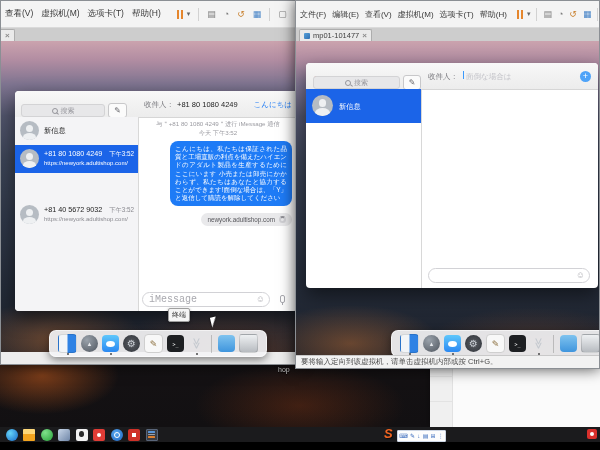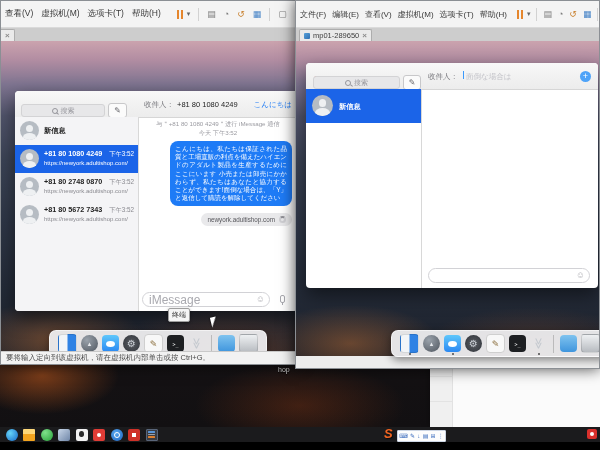--- a/index.html
+++ b/index.html
@@ -48,41 +48,41 @@
   .tl.r{background:#f5554c}.tl.y{background:#f6be3c}.tl.g{background:#31c748}
   .searchbox{position:absolute;background:#e7e7e9;border:1px solid #d3d3d5;border-radius:3px;display:flex;align-items:center;
     justify-content:center;gap:3px;color:#96969c;font-size:7px}
   .mag{width:4px;height:4px;border:1px solid #96969c;border-radius:50%;position:relative;flex:none}
   .mag::after{content:"";position:absolute;width:3px;height:1px;background:#96969c;right:-2.5px;bottom:-1px;transform:rotate(40deg)}
   .composebtn{position:absolute;border:1px solid #c8c8ca;border-radius:3px;background:#fbfbfb;color:#6d6d72;font-size:8px;
     display:flex;align-items:center;justify-content:center}
   .sidediv{position:absolute;top:0;bottom:0;width:1px;background:#d8d8d8}
   .sidebarbg{position:absolute;background:#f4f4f6}
   .chatrow{position:absolute}
-  .chatrow .t{position:absolute;left:29px;top:4px;font-weight:bold;font-size:7.2px;color:#222;white-space:nowrap}
+  .chatrow .t{position:absolute;left:29px;top:4px;font-weight:normal;font-size:7.2px;color:#222;white-space:nowrap}
   .chatrow .tm{position:absolute;right:4px;top:5px;font-size:6.3px;color:#8a8a90}
   .chatrow .u{position:absolute;left:29px;top:15px;font-size:6px;color:#8a8a90;white-space:nowrap}
   .chatrow.sel{background:#1b64e8}
   .chatrow.sel .t,.chatrow.sel .tm,.chatrow.sel .u{color:#fff}
   .avatar{position:absolute;border-radius:50%;background:#b6bcc3;overflow:hidden}
   .avatar::before{content:"";position:absolute;left:31%;top:20%;width:38%;height:38%;border-radius:50%;background:#eef0f2}
   .avatar::after{content:"";position:absolute;left:15%;top:64%;width:70%;height:45%;border-radius:50% 50% 0 0;background:#eef0f2}
   .tolabel{font-size:7.5px;color:#7d7d82}
   .tovalue{font-size:7.5px;color:#222}
   .toplaceholder{font-size:7.5px;color:#c2c2c8}
   .ibar{width:1px;height:8px;background:#3b99fc;display:inline-block;margin:0 2px}
   .detlink{position:absolute;font-size:7.5px;color:#1e7bf6}
   .pluscirc{position:absolute;width:11px;height:11px;border-radius:50%;background:#4ea3f8;color:#fff;font-size:9px;line-height:11px;text-align:center}
   .convhdr{position:absolute;text-align:center;font-size:6.2px;color:#9b9ba1;white-space:nowrap}
   .bubble{position:absolute;background:#1e7bf6;color:#fff;border-radius:8px;padding:4px 5px;font-size:6.5px;line-height:8.2px;text-align:justify}
   .preview{position:absolute;background:#e9e9eb;border-radius:8px;padding:3px 6px;display:flex;align-items:center;gap:4px;
     font-size:6.3px;color:#55555a;white-space:nowrap}
   .spin{width:7px;height:7px;border:2px solid #cfcfd3;border-top-color:#8f8f95;border-radius:50%;flex:none;box-sizing:border-box}
   .msginput{position:absolute;border:1px solid #d2d2d6;border-radius:8px;background:#fff;display:flex;align-items:center;padding:0 4px;gap:3px}
-  .msginput input{border:none;outline:none;flex:1;font-size:12px;color:#333;background:transparent;min-width:0;font-family:Liberation Sans, sans-serif}
+  .msginput input{border:none;outline:none;flex:1;font-size:10px;color:#333;background:transparent;min-width:0;font-family:Liberation Mono, monospace}
   .msginput input::placeholder{color:#a9a9af}
   .smiley{color:#b3b3b8;font-size:9px;line-height:1;flex:none}
   .micico{position:absolute;width:3px;height:6px;border:1px solid #a9a9af;border-radius:2px}
   .micico::after{content:"";position:absolute;left:50%;bottom:-3px;width:1px;height:3px;background:#a9a9af;margin-left:-.5px}
   
   .dock{position:absolute;background:rgba(243,243,245,.92);border:1px solid rgba(255,255,255,.55);border-radius:7px;
     display:flex;align-items:center;gap:4px;padding:3px 8px;box-shadow:0 3px 8px rgba(0,0,0,.45)}
   .dicon{width:17px;height:17px;border-radius:4px;position:relative;display:flex;align-items:center;justify-content:center;flex:none}
   .rundot::before{content:"";position:absolute;bottom:-3px;left:50%;margin-left:-1px;width:2px;height:2px;border-radius:50%;background:#4a4a4a}
   .d-finder{background:linear-gradient(90deg,#f2f5f8 49%,#2f82e4 51%);border:1px solid rgba(0,0,0,.12)}
@@ -208,29 +208,23 @@
     <div class="chatrow" style="left:0;top:26px;width:123px;height:28px">
       <i class="avatar" style="left:5px;top:4px;width:19px;height:19px"></i>
       <span class="t" style="top:9px">新信息</span>
     </div>
     <div class="chatrow sel" style="left:0;top:54px;width:123px;height:28px">
       <i class="avatar" style="left:5px;top:4px;width:19px;height:19px"></i>
       <span class="t">+81 80 1080 4249</span>
       <span class="tm">下午3:52</span>
       <span class="u">https://newyork.adultishop.com/</span>
     </div>
-    <div class="chatrow" style="left:0;top:82px;width:123px;height:28px">
-      <i class="avatar" style="left:5px;top:4px;width:19px;height:19px"></i>
-      <span class="t">+81 80 2748 0870</span>
-      <span class="tm">下午3:52</span>
-      <span class="u">https://newyork.adultishop.com/</span>
-    </div>
     <div class="chatrow" style="left:0;top:110px;width:123px;height:28px">
       <i class="avatar" style="left:5px;top:4px;width:19px;height:19px"></i>
-      <span class="t">+81 80 5672 7343</span>
+      <span class="t">+81 40 5672 9032</span>
       <span class="tm">下午3:52</span>
       <span class="u">https://newyork.adultishop.com/</span>
     </div>
 
     <div class="convhdr" style="left:123px;top:29px;width:160px">与＂+81 80 1080 4249＂进行 iMessage 通信</div>
     <div class="convhdr" style="left:123px;top:38px;width:160px">今天 下午3:52</div>
     <div class="bubble" style="right:6px;top:50px;width:112px">こんにちは、私たちは保証された品質と工場直販の利点を備えたハイエンドのアダルト製品を生産するためにここにいます 小売または卸売にかかわらず、私たちはあなたと協力することができます!面倒な場合は、「Y」と返信して購読を解除してください</div>
     <div class="preview" style="right:6px;top:122px">
       <span>newyork.adultishop.com</span>
       <i class="spin"></i>
@@ -260,21 +254,20 @@
         <span>&gt;_</span>
       </span>
     <span class="dicon d-stack rundot">
         <b>≫</b>
       </span>
     <i class="ddiv"></i>
     <span class="dicon d-down"></span>
     <span class="dicon d-trash"></span>
   </div>
 
-  <div class="vmstatus">要将输入定向到该虚拟机，请在虚拟机内部单击或按 Ctrl+G。</div>
 </div>
 
 <div class="tooltip" style="left:168px;top:308px">终端</div>
 <i class="cursorarrow" style="left:211px;top:317px"></i>
 
 <div class="abs vmwin" style="left:295px;top:0;width:305px;height:369px">
   <div class="vmtoolbar" style="font-size:8px;gap:6px">
     <span class="vmmenu">文件(F)</span>
     <span class="vmmenu">编辑(E)</span>
     <span class="vmmenu">查看(V)</span>
@@ -290,21 +283,21 @@
     <span class="tbico">▤</span>
     <span class="tbico">◔</span>
     <span class="tbico or">↺</span>
     <span class="tbico bl">▦</span>
     <i class="vsep"></i>
 
   </div>
   <div class="tabbar">
     <span class="tabfrag">
       <i class="tabvmico"></i>
-      <span>mp01-289650</span>
+      <span>mp01-101477</span>
       <b class="tabx">×</b>
     </span>
   </div>
   <div class="macmenubar">
     <i class="appleblob"></i>
     <span>信息</span>
     <span>文件</span>
     <span>编辑</span>
     <span>显示</span>
     <span>好友</span>
@@ -362,20 +355,21 @@
         <span>&gt;_</span>
       </span>
     <span class="dicon d-stack rundot">
         <b>≫</b>
       </span>
     <i class="ddiv"></i>
     <span class="dicon d-down"></span>
     <span class="dicon d-trash"></span>
   </div>
 
+  <div class="vmstatus">要将输入定向到该虚拟机，请单击虚拟机内部或按 Ctrl+G。</div>
 </div>
 
 <div class="taskbar">
   <span class="tbapp a-edge"></span>
   <span class="tbapp a-folder"></span>
   <span class="tbapp a-green"></span>
   <span class="tbapp a-blue"></span>
   <span class="tbapp a-white"></span>
   <span class="tbapp a-red1"></span>
   <span class="tbapp a-bluec"></span>

